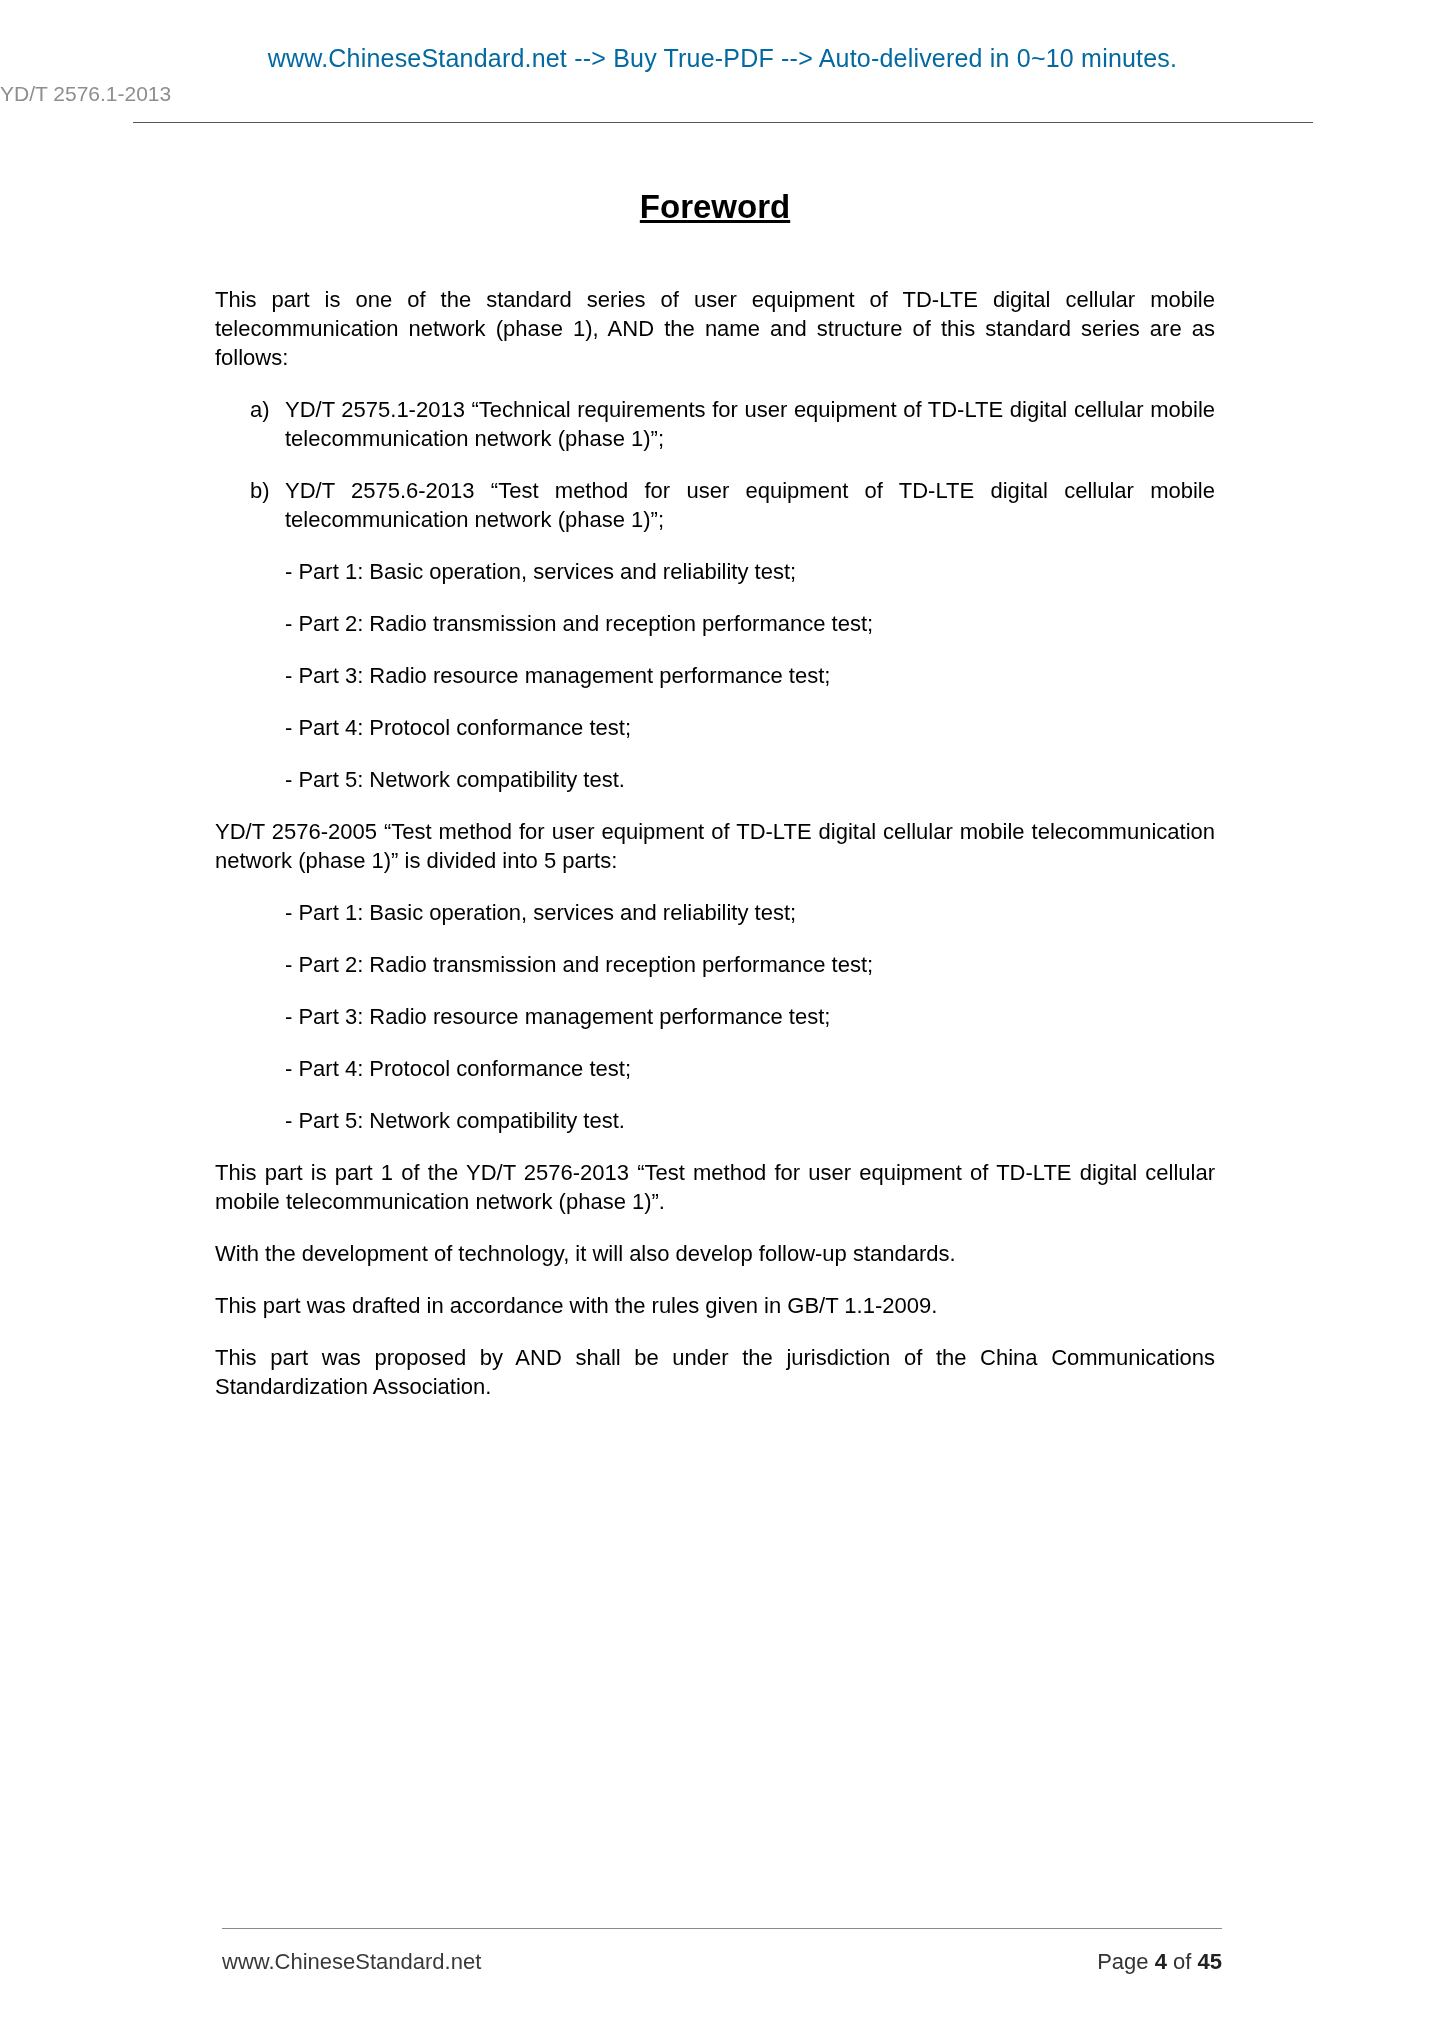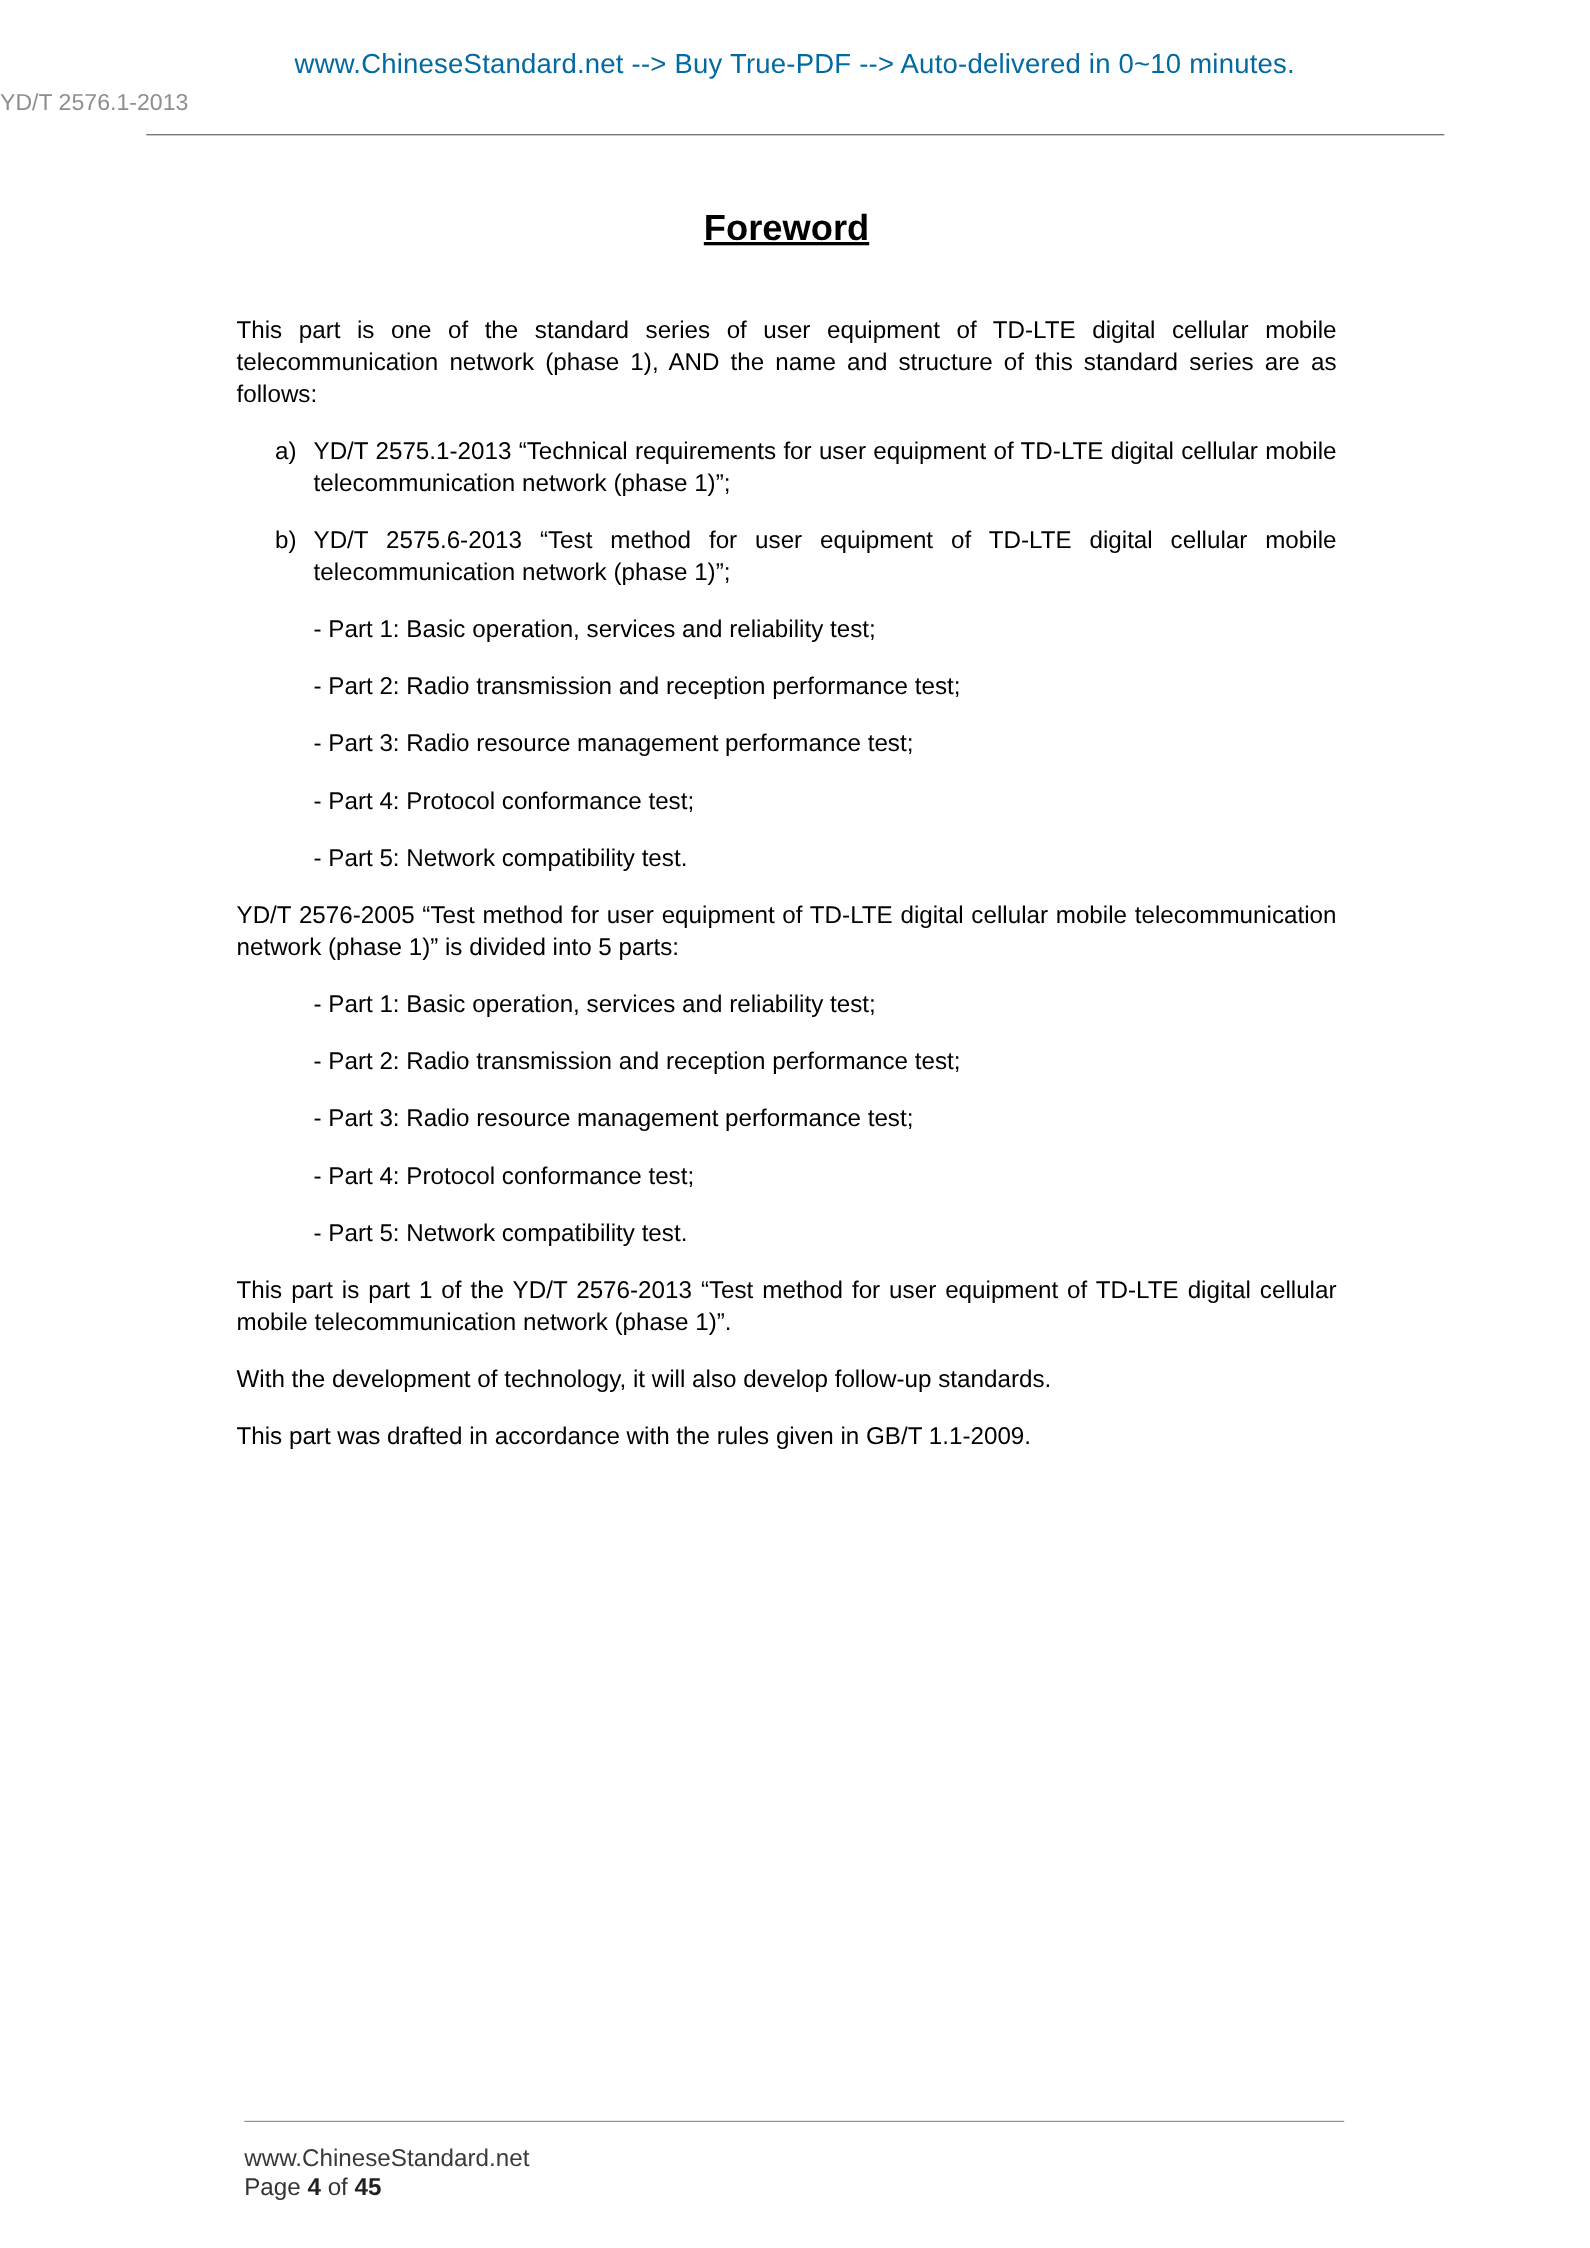--- a/index.html
+++ b/index.html
@@ -78,24 +78,23 @@
   
   .footer {
     position: absolute;
     left: 222px;
     width: 1000px;
     top: 1928px;
     border-top: 1px solid #8a8a8a;
     padding-top: 20px;
     display: flex;
     justify-content: space-between;
-    align-items: flex-start;
+    align-items: flex-end;
     font-size: 22px;
     color: #333333;
-    flex-direction: column;
   }
   .footer .site { color: #3a3a3a; }
   .pg-bold { font-weight: bold; color: #222222; }
 </style>
 </head>
 <body>
 
 <div class="page">
 
   <div class="header">
@@ -133,20 +132,21 @@
     <p class="dash-item">- Part 3: Radio resource management performance test;</p>
     <p class="dash-item">- Part 4: Protocol conformance test;</p>
     <p class="dash-item">- Part 5: Network compatibility test.</p>
 
     <p class="para">This part is part 1 of the YD/T 2576-2013 “Test method for user equipment of TD-LTE digital cellular mobile telecommunication network (phase 1)”.</p>
 
     <p class="para">With the development of technology, it will also develop follow-up standards.</p>
 
     <p class="para">This part was drafted in accordance with the rules given in GB/T 1.1-2009.</p>
 
+    <p class="para last">This part was proposed by AND shall be under the jurisdiction of the China Communications Standardization Association.</p>
 
   </div>
 
   <div class="footer">
     <span class="site">www.ChineseStandard.net</span>
     <span><span>Page </span><span class="pg-bold">4</span><span> of </span><span class="pg-bold">45</span></span>
   </div>
 
 </div>
 

